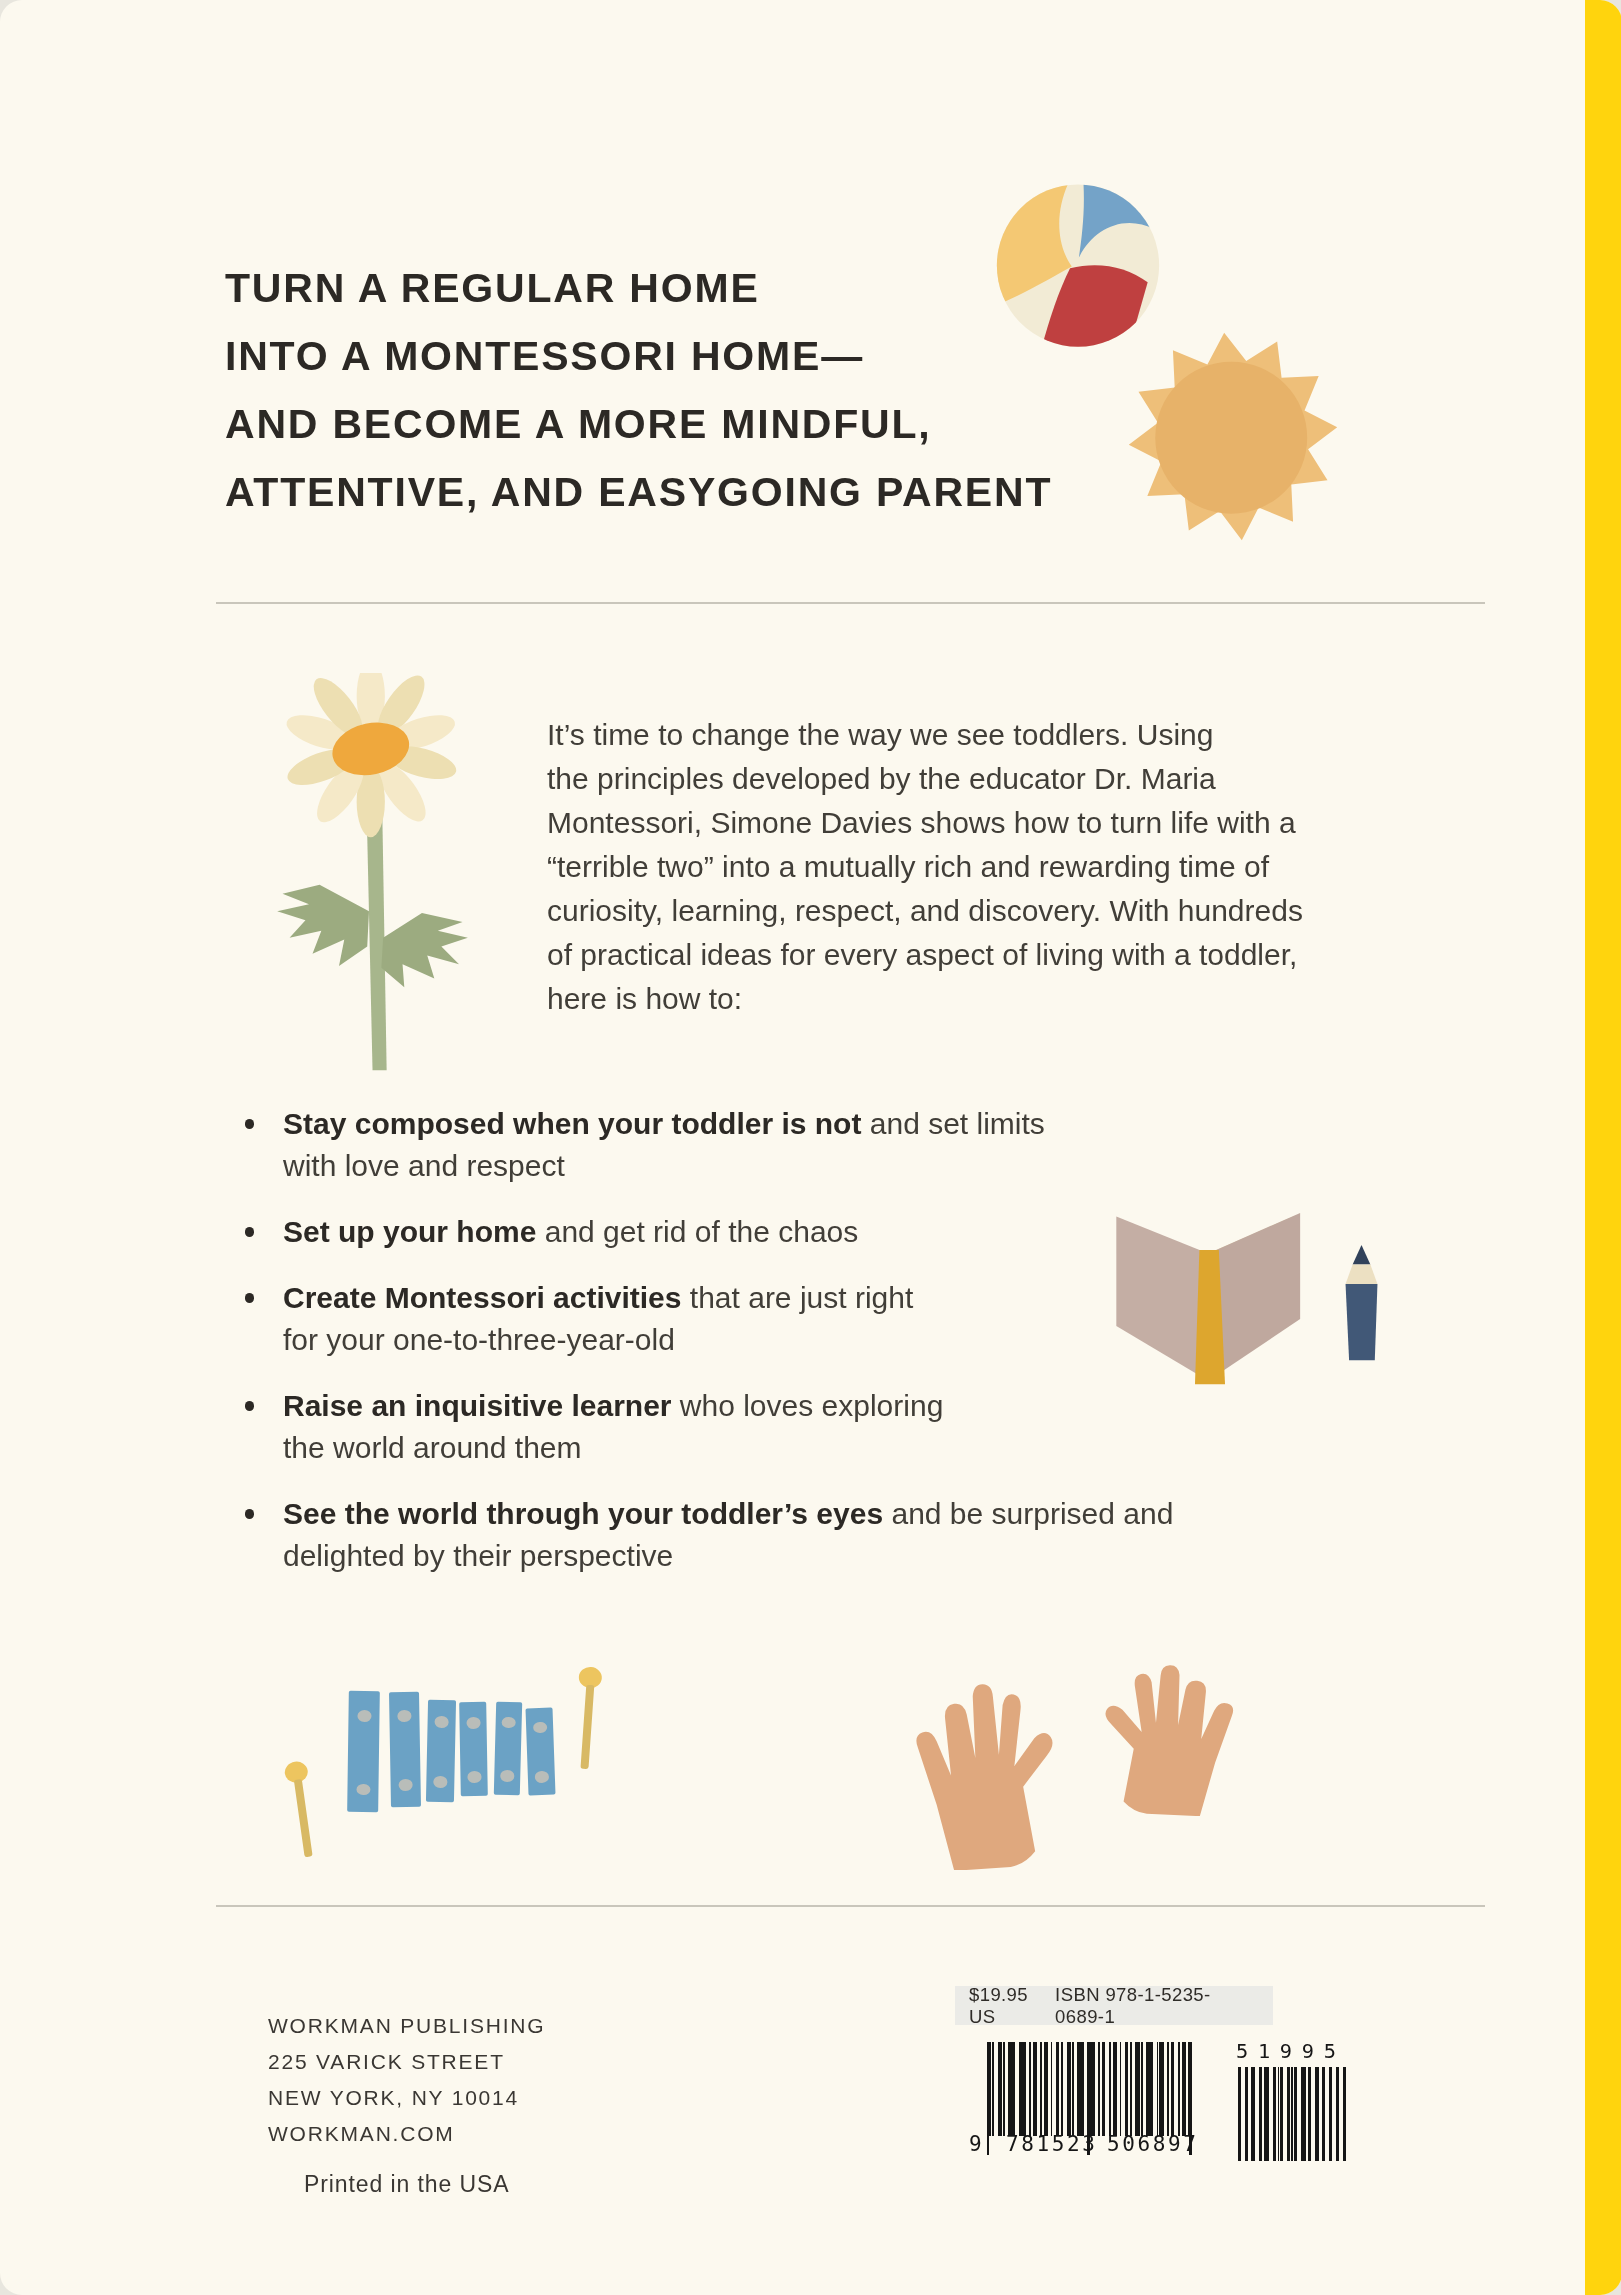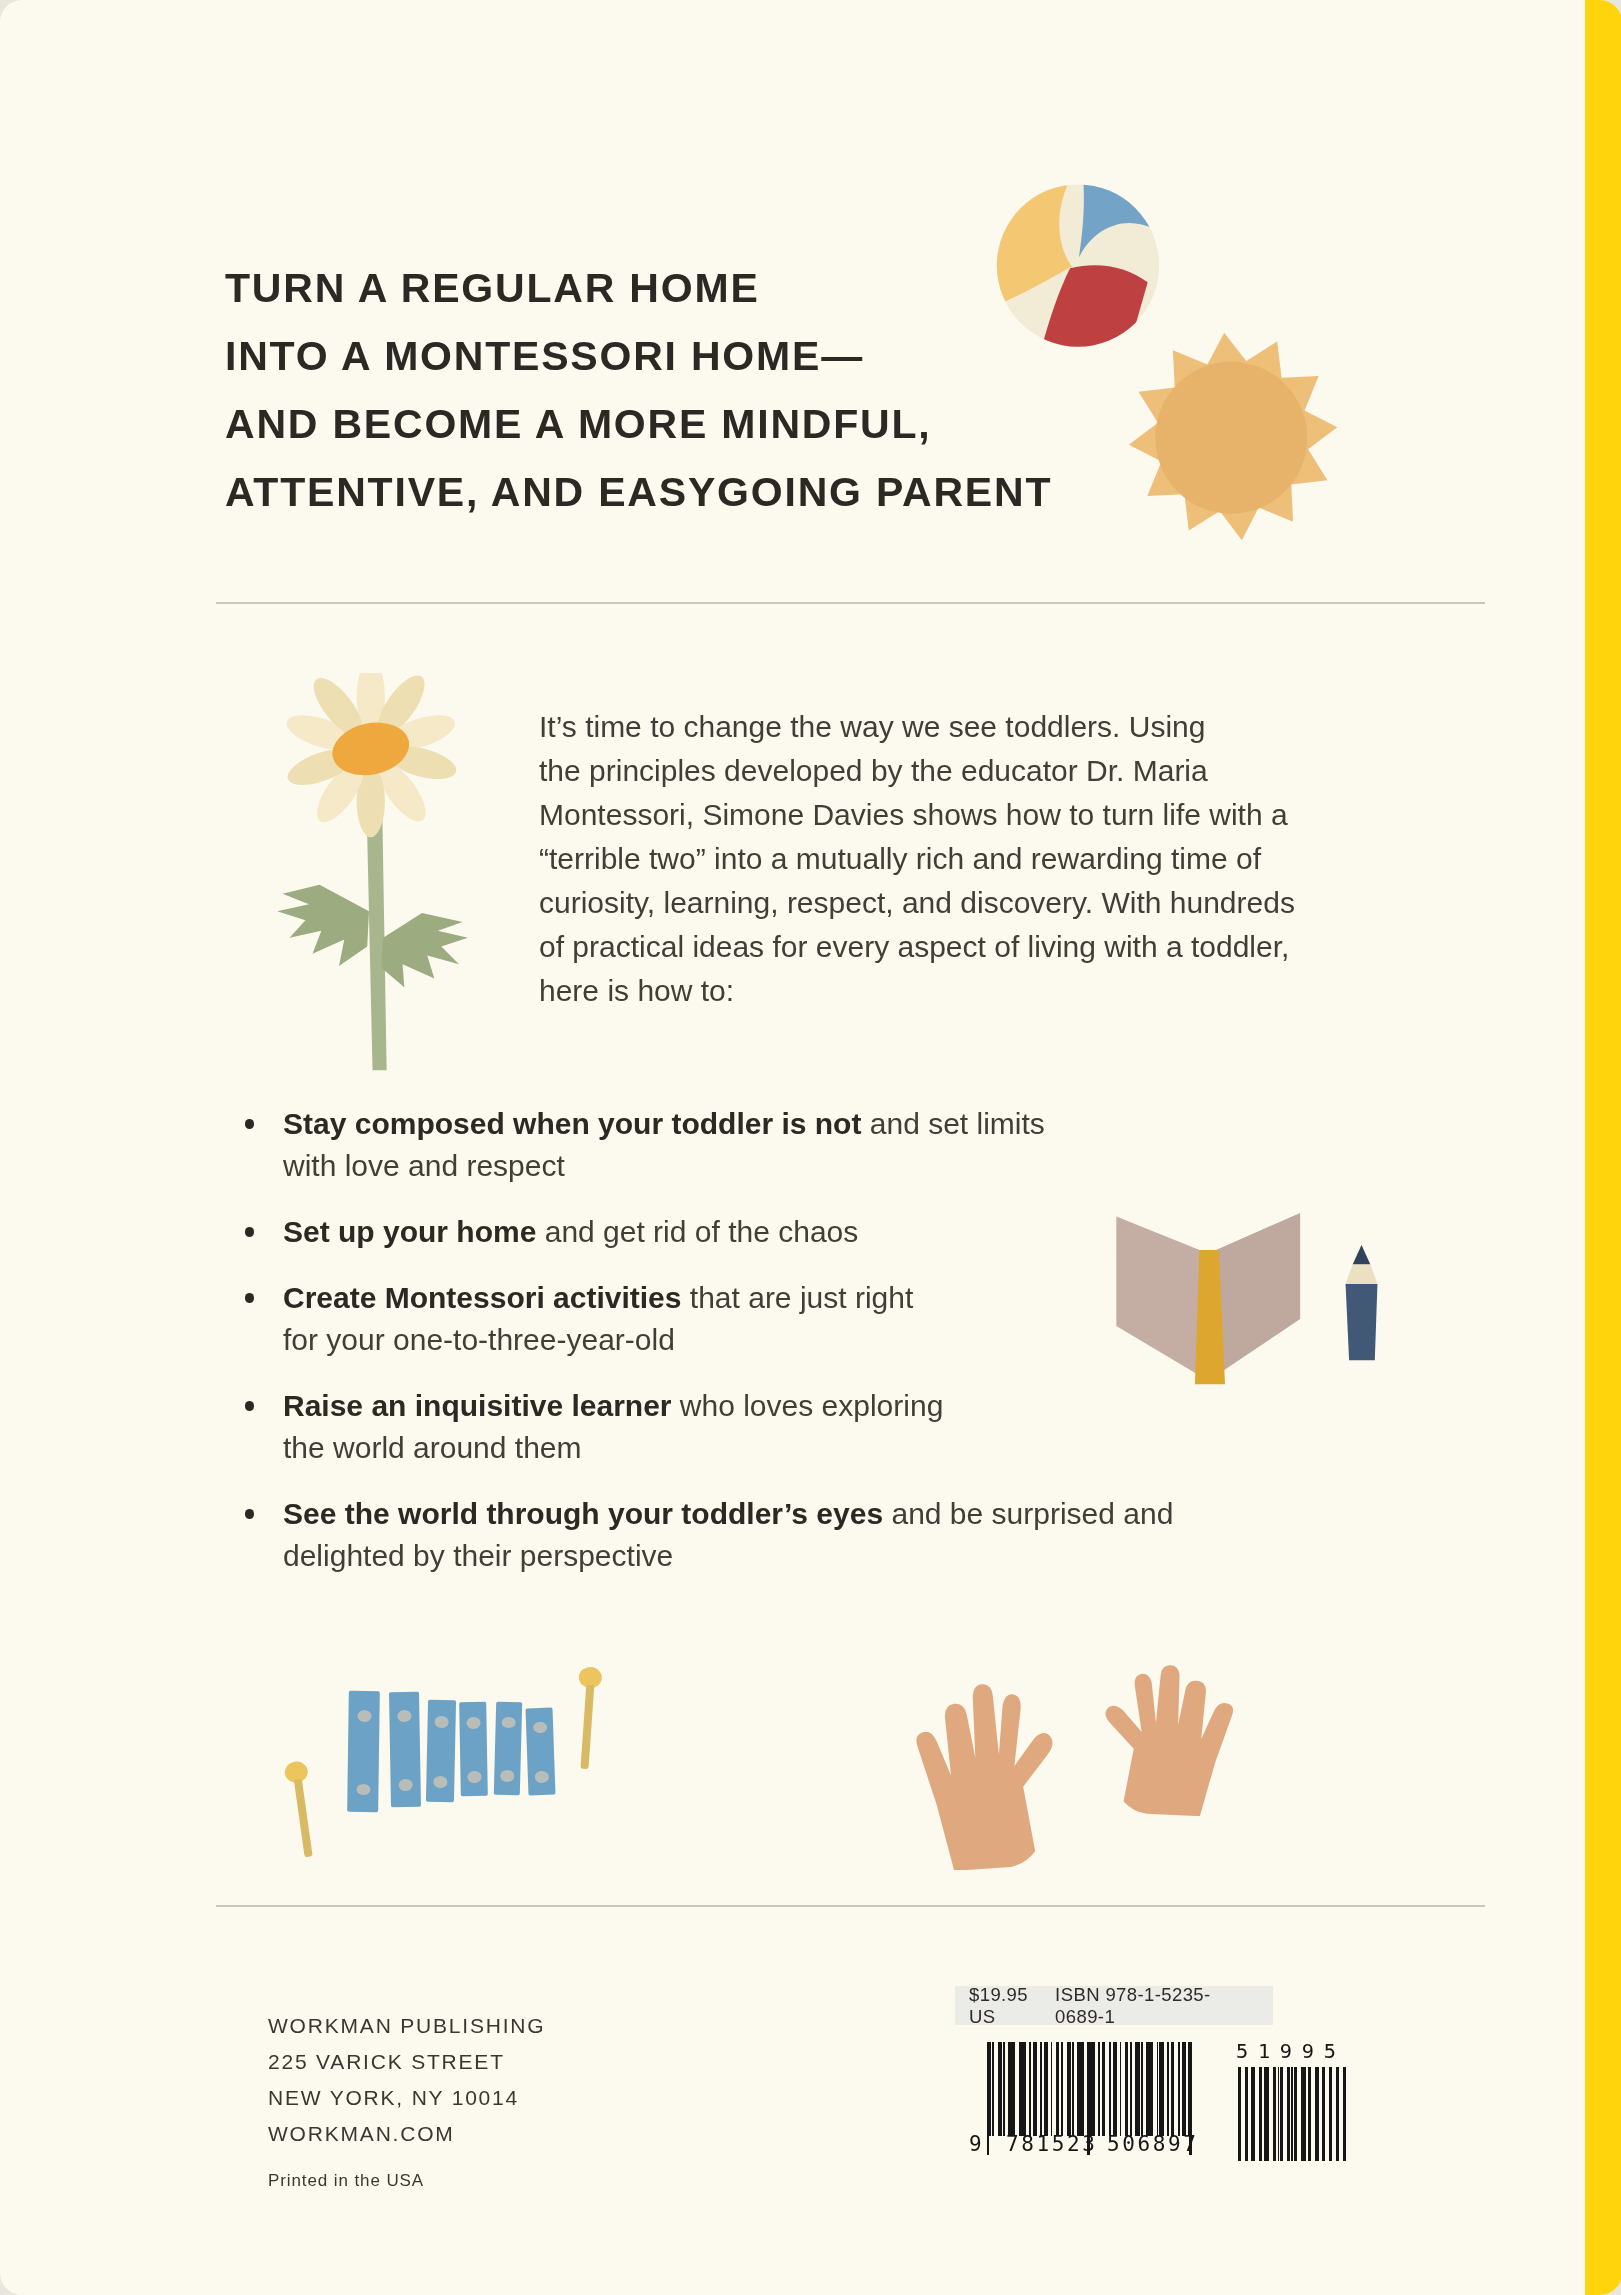--- a/index.html
+++ b/index.html
@@ -13,21 +13,21 @@
 
   .headline {
     position:absolute; left:225px; top:254px; margin:0;
     font-size:41px; font-weight:bold; line-height:68px; letter-spacing:1.8px;
     color:#2c2925; white-space:pre-line;
   }
 
   .divider { position:absolute; left:216px; width:1269px; height:1.8px; background:#c9c6bb; }
 
   .intro {
-    position:absolute; left:539px; top:705px; margin:0; width:971px;
+    position:absolute; left:539px; top:705px; margin:8px; width:971px;
     font-size:30px; line-height:44px; color:#413e38; white-space:pre-line;
   }
 
   .bullets {
     position:absolute; left:228px; top:1089px; margin:14px; padding:0;
     width:1095px; list-style:none;
     font-size:30px; line-height:42px; color:#413e38;
   }
   .bullets li { position:relative; padding-left:41px; margin-bottom:24px; }
   .bullets li::before {
@@ -58,21 +58,21 @@
   .mallet { position:absolute; width:26.5px; }
   .mallet .head { width:23px; height:21px; border-radius:50%; background:#edc55f; }
   .mallet .stick { width:8px; height:78px; background:#d8b964; margin:-2.6px 0 0 8px; border-radius:2.6px; }
   .mallet-left  { left:290px; top:1761px; transform:rotate(-8deg); }
   .mallet-right { left:576px; top:1667px; transform:rotate(4deg); }
   .mallet-right .stick { height:84px; }
 
   
   .publisher { position:absolute; left:268px; top:1976px; color:#3a3733;margin-top:32px; }
   .address { font-size:21px; letter-spacing:1.8px; line-height:36px; white-space:pre-line; }
-  .printed { margin-top:18.5px; font-size:17px; letter-spacing:0.9px; }
+  .printed { margin-top:18.5px; font-size:23px; letter-spacing:0.9px;text-align:center; }
 
   
   .price-strip {
     position:absolute; left:955px; top:1986px; width:318px; height:39px;
     background:#ebebe7; box-sizing:border-box; padding:0 14px;
     display:flex; align-items:center; 
     font-size:18.5px; letter-spacing:0.4px; color:#2f2c28;
   }
 
   

